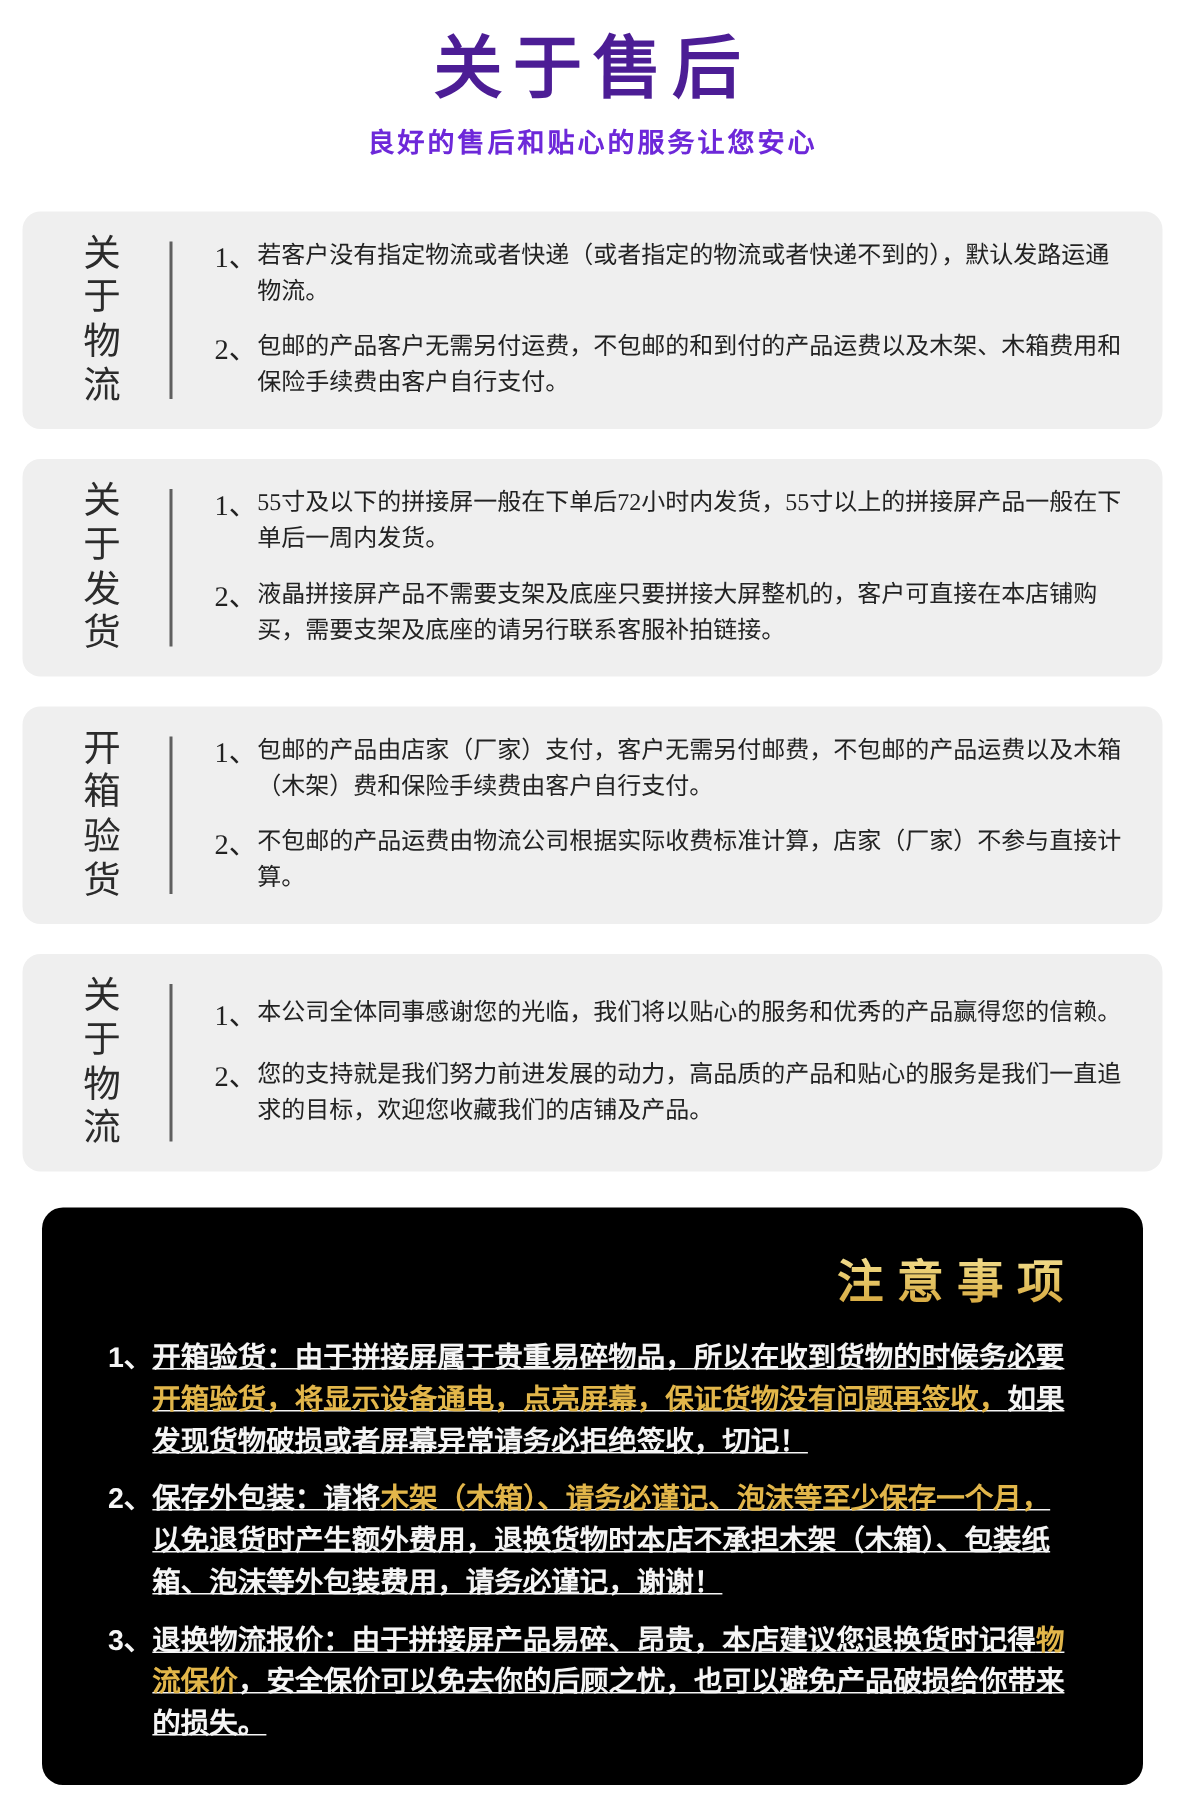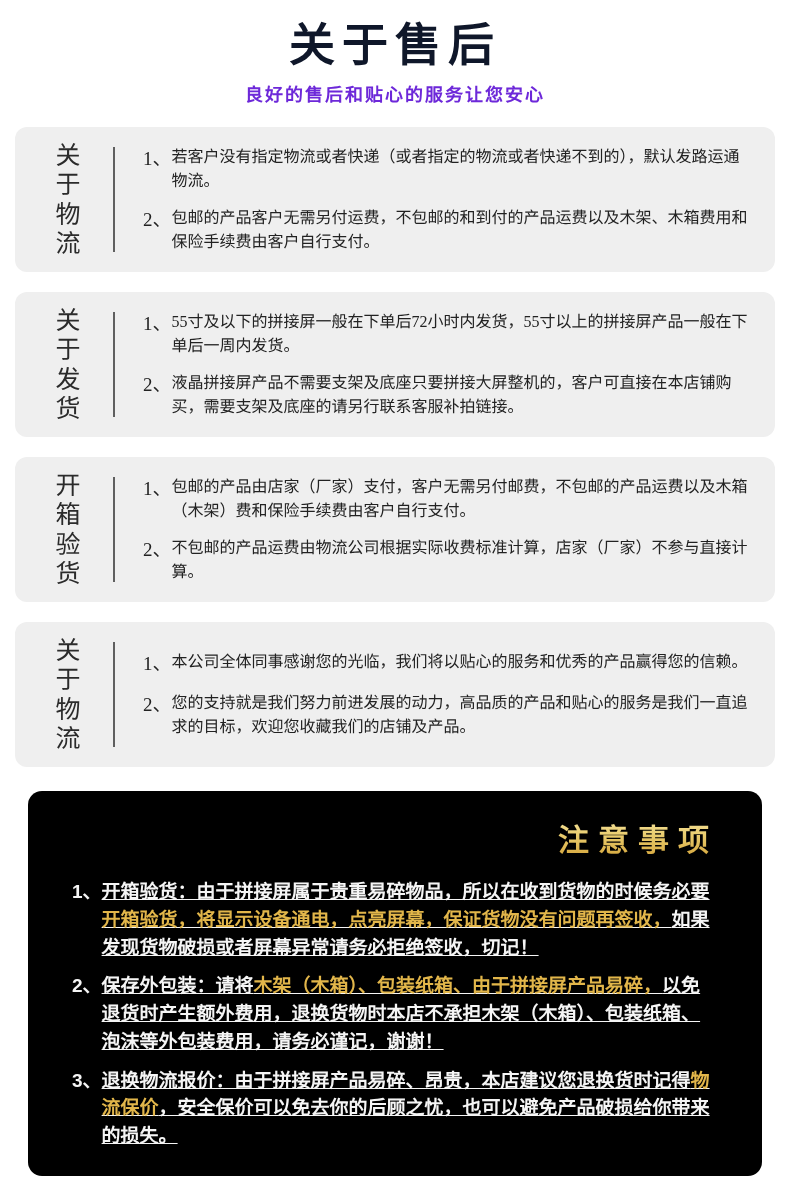--- a/index.html
+++ b/index.html
@@ -13,34 +13,34 @@
     min-height: 1201px;
     background: #ffffff;
     overflow: hidden;
   }
 
   
   .header { text-align: center; padding-top: 18px; }
   .page-title {
     font-size: 46px;
     font-weight: bold;
-    color: #0f172a;
+    color: #4c1d95;
     letter-spacing: 7px;
     line-height: 1.2;
   }
   .page-subtitle {
     margin-top: 7px;
     font-size: 18px;
     font-weight: 600;
     color: #6d28d9;
     letter-spacing: 2px;
   }
 
   
-  .cards { margin-top: 21px; border-radius: 11px; }
+  .cards { margin-top: 35px; border-radius: 11px; }
   .card {
     display: flex;
     align-items: center;
     background: #efefef;
     border-radius: 12px;
     margin: 0 15px 20px 15px;
     padding: 14px 22px 14px 38px;
   }
   .card-label {
     width: 30px;
@@ -196,21 +196,21 @@
   <div class="notice">
     <div class="notice-title">注意事项</div>
 
     <div class="nitem">
       <span class="num">1、</span>
       <span class="txt"><span>开箱验货：由于拼接屏属于贵重易碎物品，所以在收到货物的时候务必要</span><span class="gold">开箱验货，将显示设备通电，点亮屏幕，保证货物没有问题再签收，</span><span>如果发现货物破损或者屏幕异常请务必拒绝签收，切记！</span></span>
     </div>
 
     <div class="nitem">
       <span class="num">2、</span>
-      <span class="txt"><span>保存外包装：请将</span><span class="gold">木架（木箱）、包装纸箱、由于拼接屏产品易碎，</span><span>以免退货时产生额外费用，退换货物时本店不承担木架（木箱）、包装纸箱、泡沫等外包装费用，请务必谨记，谢谢！</span></span>
+      <span class="txt"><span>保存外包装：请将</span><span class="gold">木架（木箱）、请务必谨记、泡沫等至少保存一个月，</span><span>以免退货时产生额外费用，退换货物时本店不承担木架（木箱）、包装纸箱、泡沫等外包装费用，请务必谨记，谢谢！</span></span>
     </div>
 
     <div class="nitem">
       <span class="num">3、</span>
       <span class="txt"><span>退换物流报价：由于拼接屏产品易碎、昂贵，本店建议您退换货时记得</span><span class="gold">物流保价</span><span>，安全保价可以免去你的后顾之忧，也可以避免产品破损给你带来的损失。</span></span>
     </div>
   </div>
 
 </div>
 

